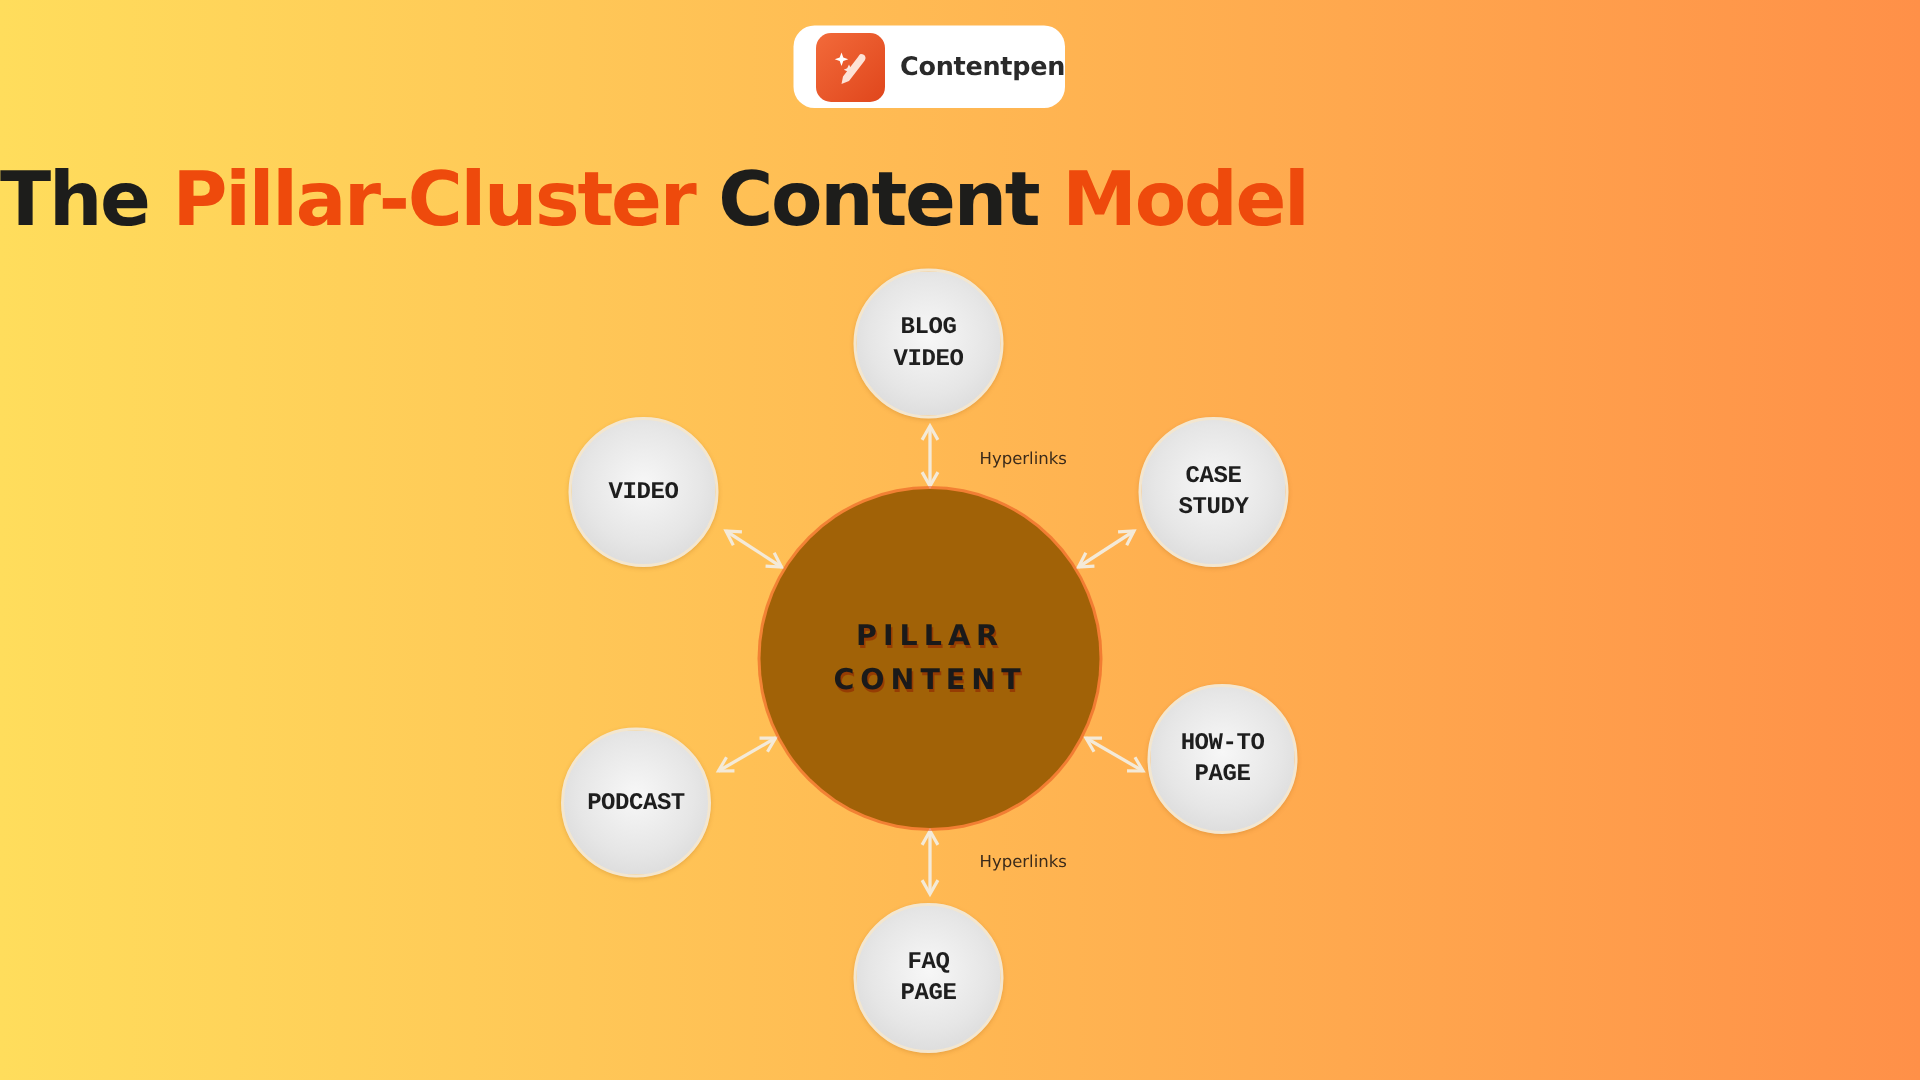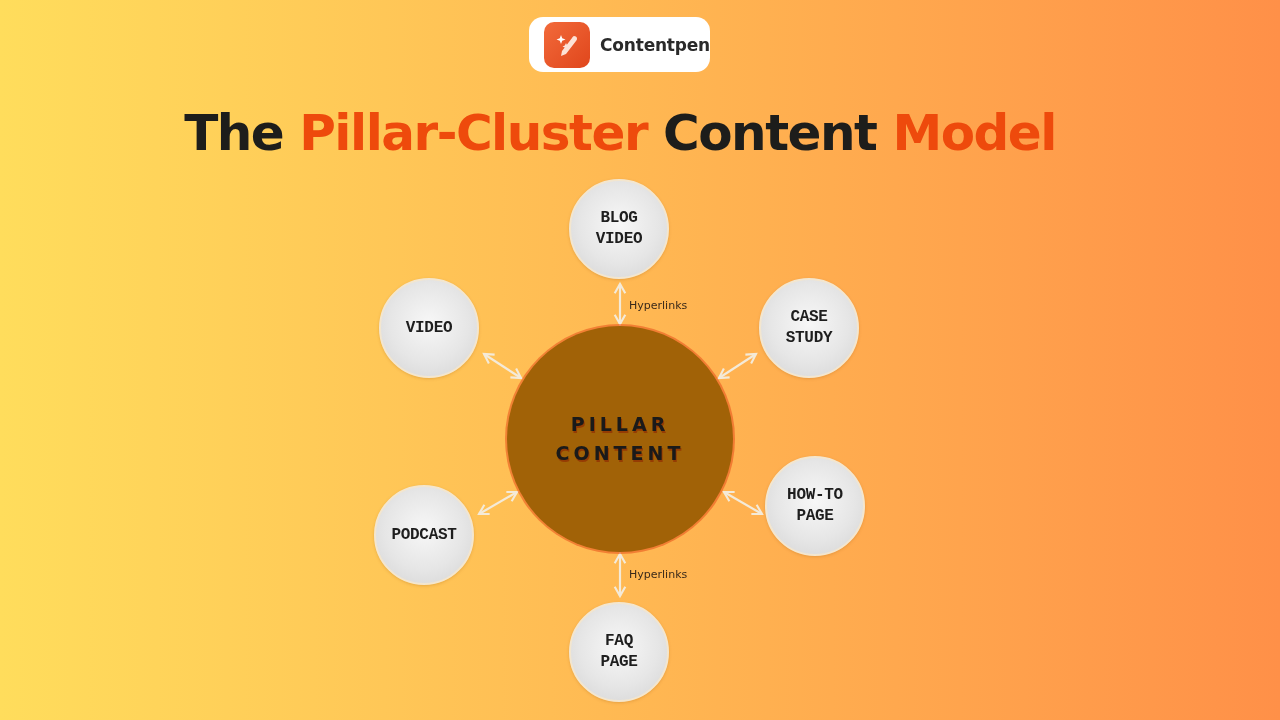--- a/index.html
+++ b/index.html
@@ -16,21 +16,21 @@
   .logo-icon {
     width:46px; height:46px; border-radius:10px;
     background: linear-gradient(135deg,#f26a3a,#e0461c);
     display:flex; align-items:center; justify-content:center;
   }
   .logo-text {
     margin-left:10px; font-family:"DejaVu Sans", sans-serif; font-weight:bold;
     font-size:17px; color:#2a2a2a; letter-spacing:-0.2px;
   }
   .title {
-    position:absolute; left:0; top:100px; width:1240px; text-align:center;
+    position:absolute; left:0; top:100px; width:1240px; 
     font-family:"DejaVu Sans", sans-serif; font-weight:bold; font-size:50px;
     letter-spacing:-1.5px; white-space:nowrap; line-height:66px;
   }
   .title .dark { color:#1d1d1b; }
   .title .accent { color:#ee4a0c; }
 
   .hub {
     position:absolute; left:507px; top:326px; width:226px; height:226px;
     border-radius:50%; background:#a16207;
     box-shadow: 0 0 0 2px rgba(230,70,20,0.5);
@@ -49,20 +49,21 @@
     display:flex; flex-direction:column; align-items:center; justify-content:center;
     box-shadow: 0 1px 3px rgba(160,90,20,0.25);
   }
   .node span {
     font-family:Liberation Mono, monospace; font-weight:bold; font-size:16px;
     color:#1e1e1e; line-height:21px; text-align:center; letter-spacing:-0.3px;
   }
   .link-label {
     position:absolute; font-family:"DejaVu Sans", sans-serif; font-size:11px;
     color:#3a2a1a;
+    margin-left:24px;
   }
   svg.arrows { position:absolute; left:0; top:0; width:1280px; height:720px; pointer-events:none; }
 </style>
 </head>
 <body>
 
 <div class="logo-pill">
   <div class="logo-icon">
     <svg width="30" height="30" viewBox="0 0 30 30">
       <path d="M9 5 L10.2 8.3 L13.5 9.5 L10.2 10.7 L9 14 L7.8 10.7 L4.5 9.5 L7.8 8.3 Z" fill="#fff"></path>

